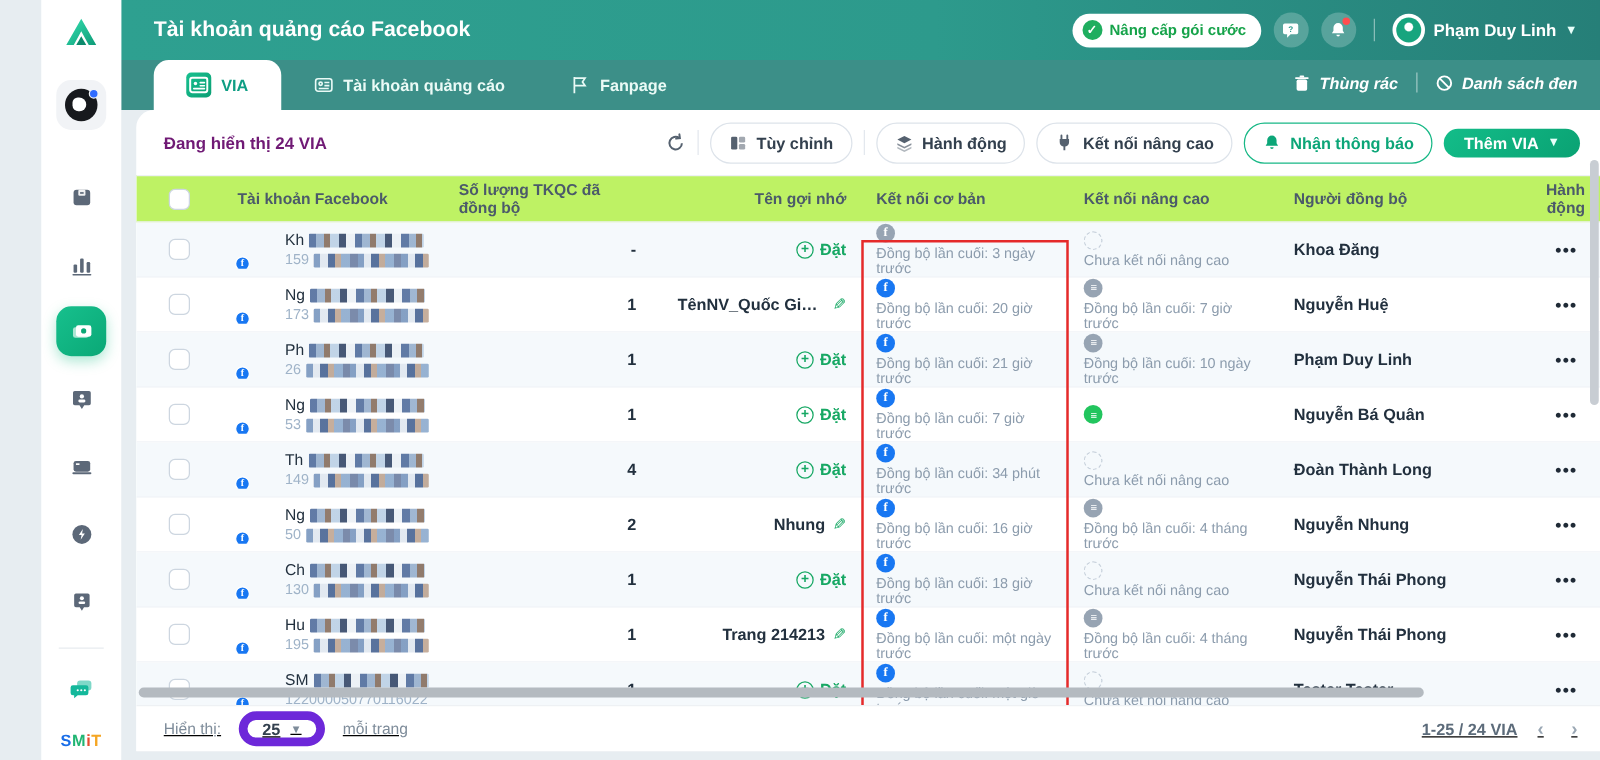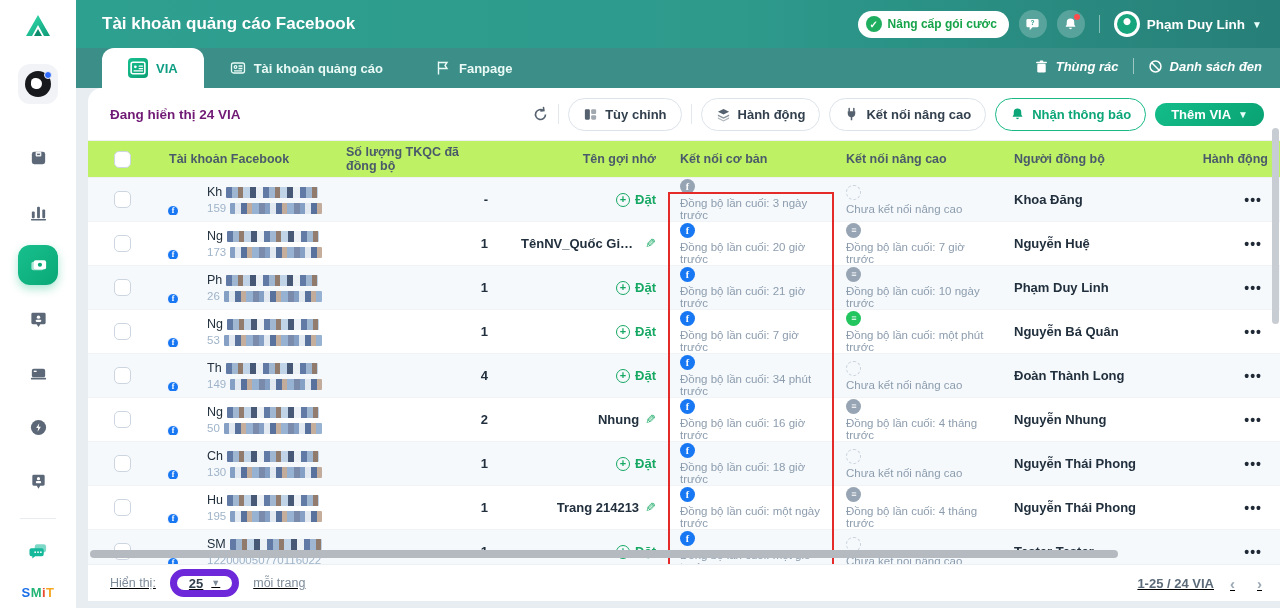--- a/index.html
+++ b/index.html
@@ -1,20 +1,20 @@
 <!DOCTYPE html>
 <html><head>
 <meta charset="utf-8">
 <style>
   * { margin:0; padding:0; box-sizing:border-box; }
   html,body { width:1280px; height:608px; font-family:"Liberation Sans", sans-serif; background:#e7edf1; overflow:hidden; }
   .app { position:relative; width:1280px; height:608px; display:flex; }
 
   
-  .sidebar { width:76px; background:#ffffff; height:608px; display:flex; flex-direction:column; align-items:center; padding:10px 0 8px; flex-shrink:0; z-index:5; }
+  .sidebar { width:64px; background:#ffffff; height:608px; display:flex; flex-direction:column; align-items:center; padding:10px 0 8px; flex-shrink:0; z-index:5;margin-left:33px; }
   .logo { width:36px; height:36px; margin-bottom:18px; }
   .side-app { width:40px; height:40px; border-radius:12px; background:#f1f3f6; display:flex; align-items:center; justify-content:center; position:relative; margin-bottom:26px; cursor:pointer; }
   .side-app .disc { width:26px; height:26px; border-radius:50%; background:#17191d; position:relative; }
   .side-app .disc::after{ content:""; position:absolute; left:6px; top:7px; width:11px; height:11px; background:#fff; border-radius:40% 55% 50% 45%; }
   .side-app .bluedot { position:absolute; right:6px; top:7px; width:8px; height:8px; border-radius:50%; background:#2f6bff; border:1.5px solid #f1f3f6; }
   .side-ic { width:40px; height:40px; display:flex; align-items:center; justify-content:center; color:#5c6878; margin:7px 0; cursor:pointer; border-radius:12px; }
   .side-ic svg { width:19px; height:19px; }
   .side-ic.active { background:linear-gradient(135deg,#17c08d,#0aa876); color:#ffffff; box-shadow:0 4px 10px rgba(16,185,129,.35); }
   .side-div { width:36px; height:1px; background:#e8ebef; margin:10px 0 4px; }
   .side-chat { color:#14b89b; }
@@ -490,21 +490,20 @@
         <span class="set-txt">Đặt</span>
       </span>
 
     </div>
     <div class="sync-cell">
       <span class="conn-ic basic-ic fb-blue">f</span>
       <span class="sync-txt">Đồng bộ lần cuối: 7 giờ trước</span>
     </div>
     <div class="sync-cell">
       <span class="conn-ic adv-ic sm-green">≡</span>
-      <span class="sync-txt">Đồng bộ lần cuối: một phút trước</span>
     </div>
     <div class="cell-syncer">Nguyễn Bá Quân</div>
     <div class="cell-actions"><button class="dots">•••</button></div>
   </div>
 
   <div class="tr alt">
     <div class="cell-check">
                 <span class="cbx"></span>
               </div>
     <div class="acct">

